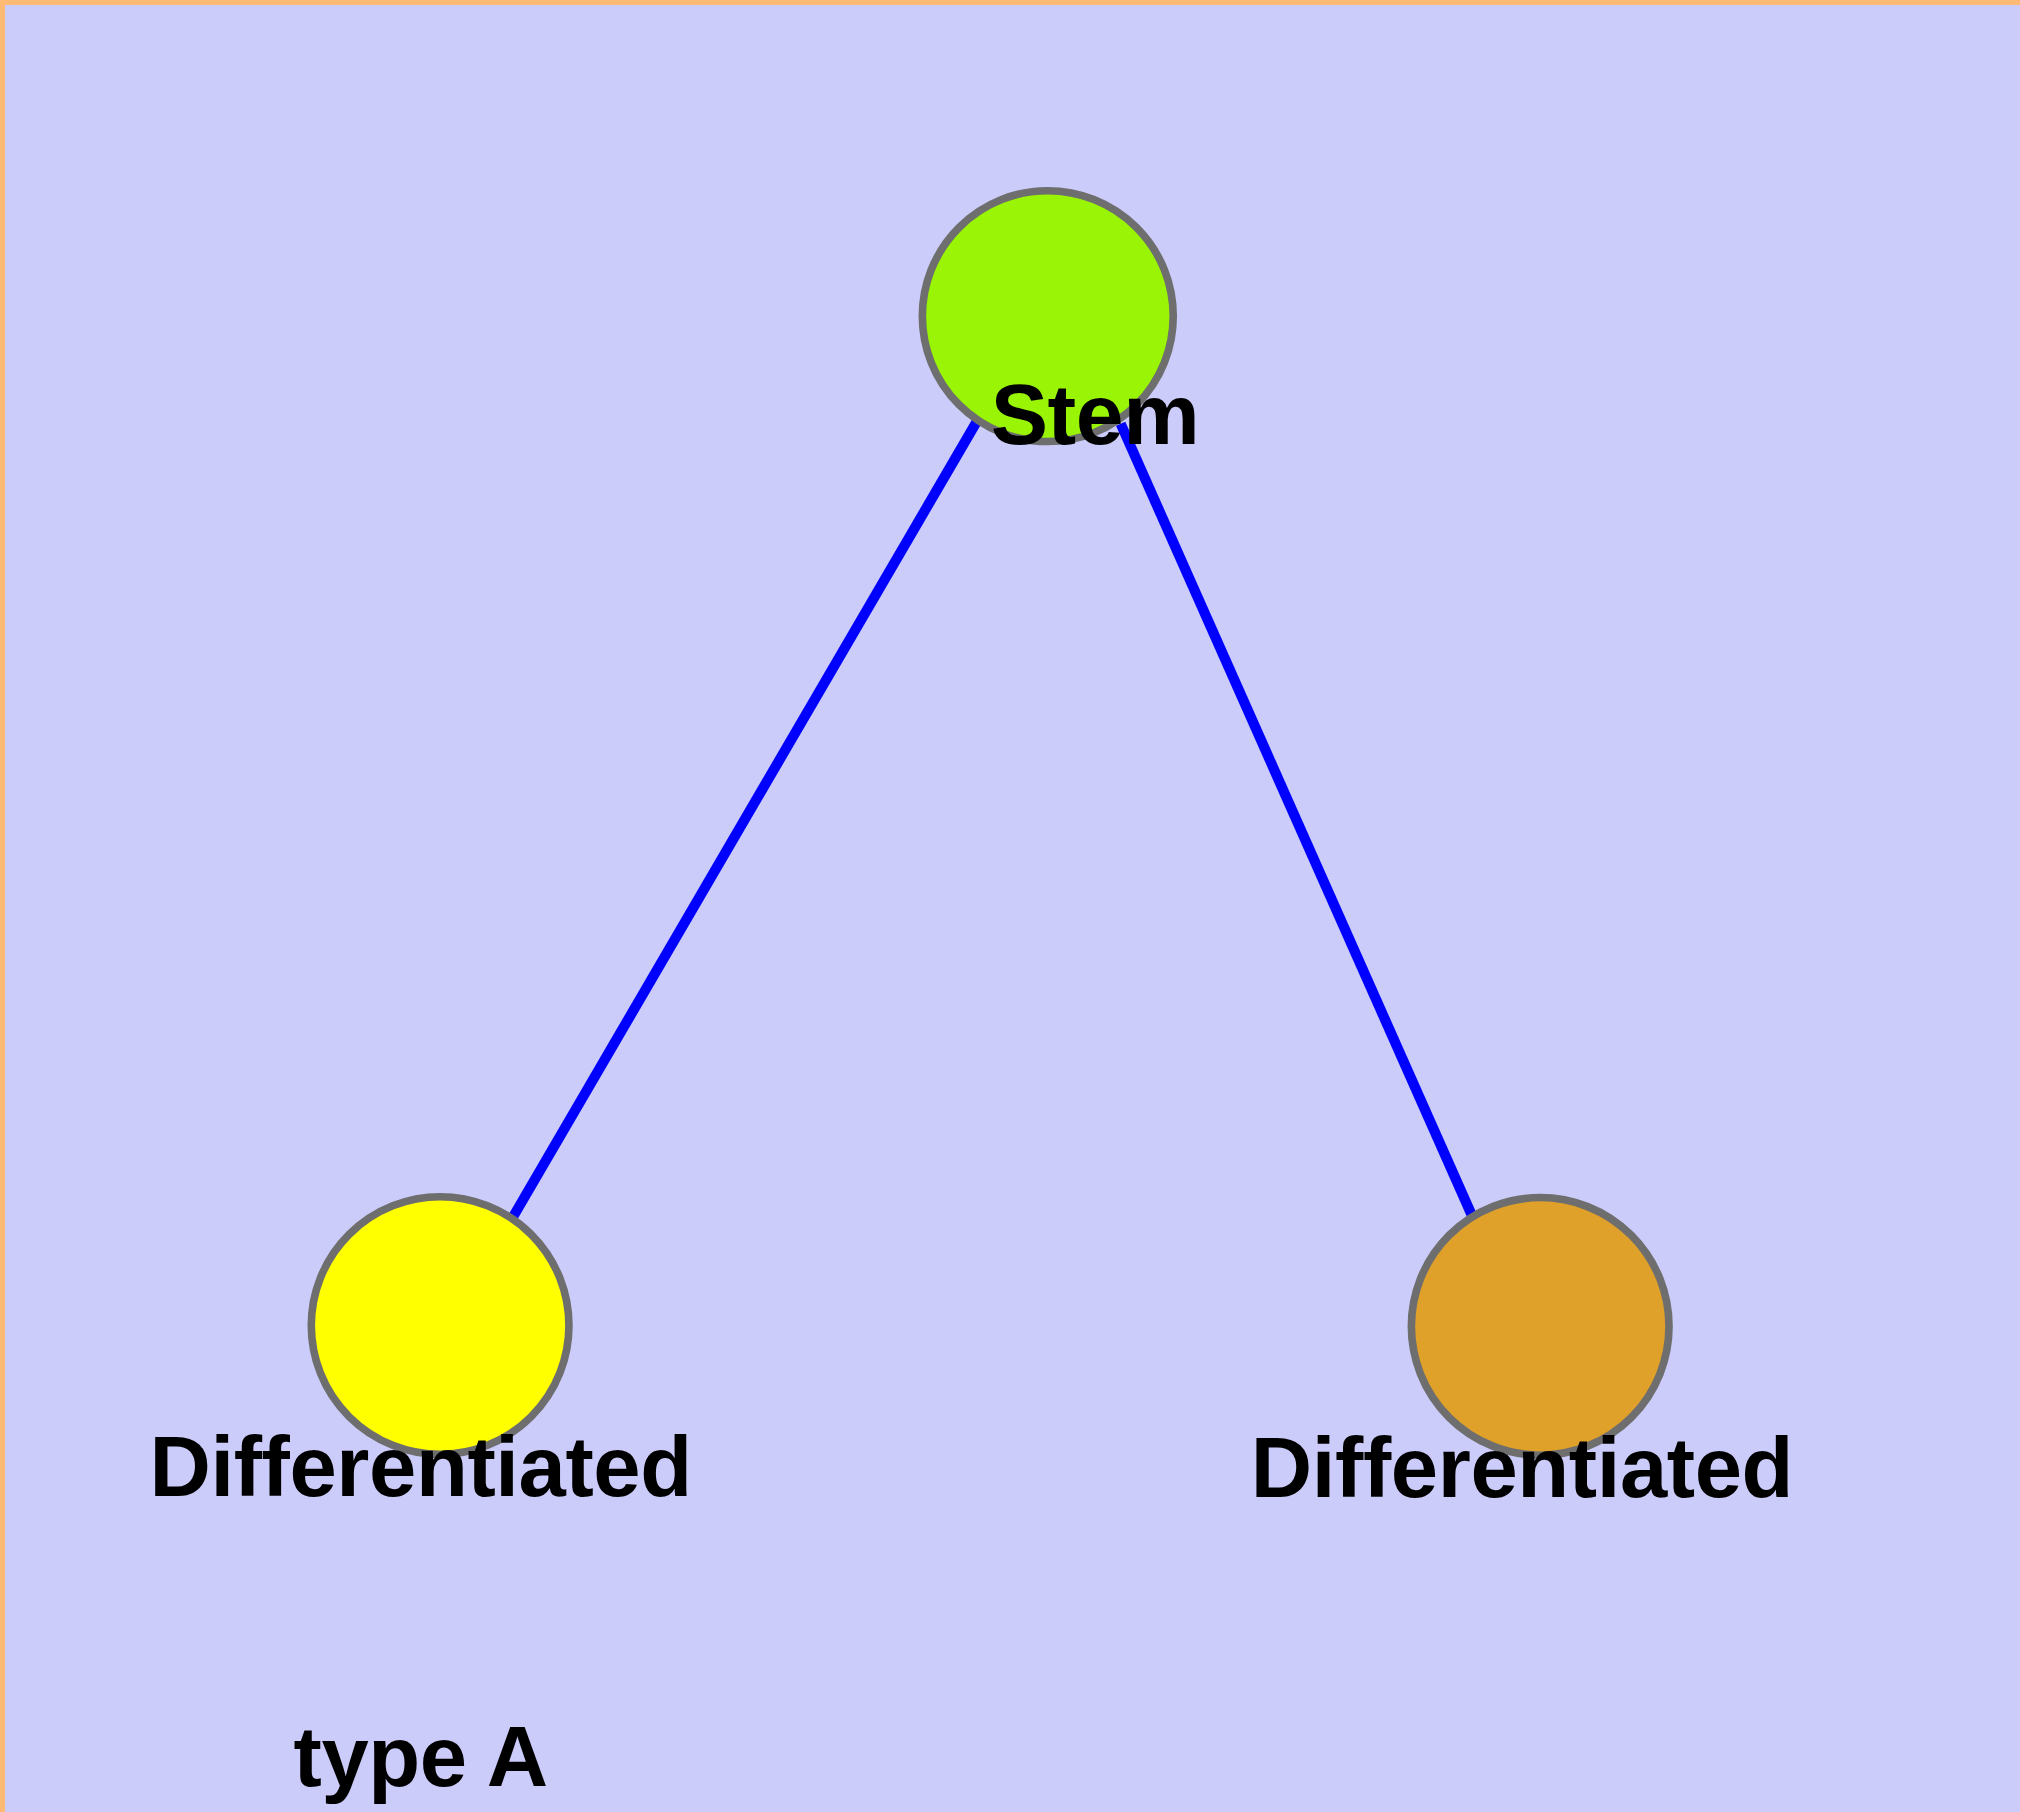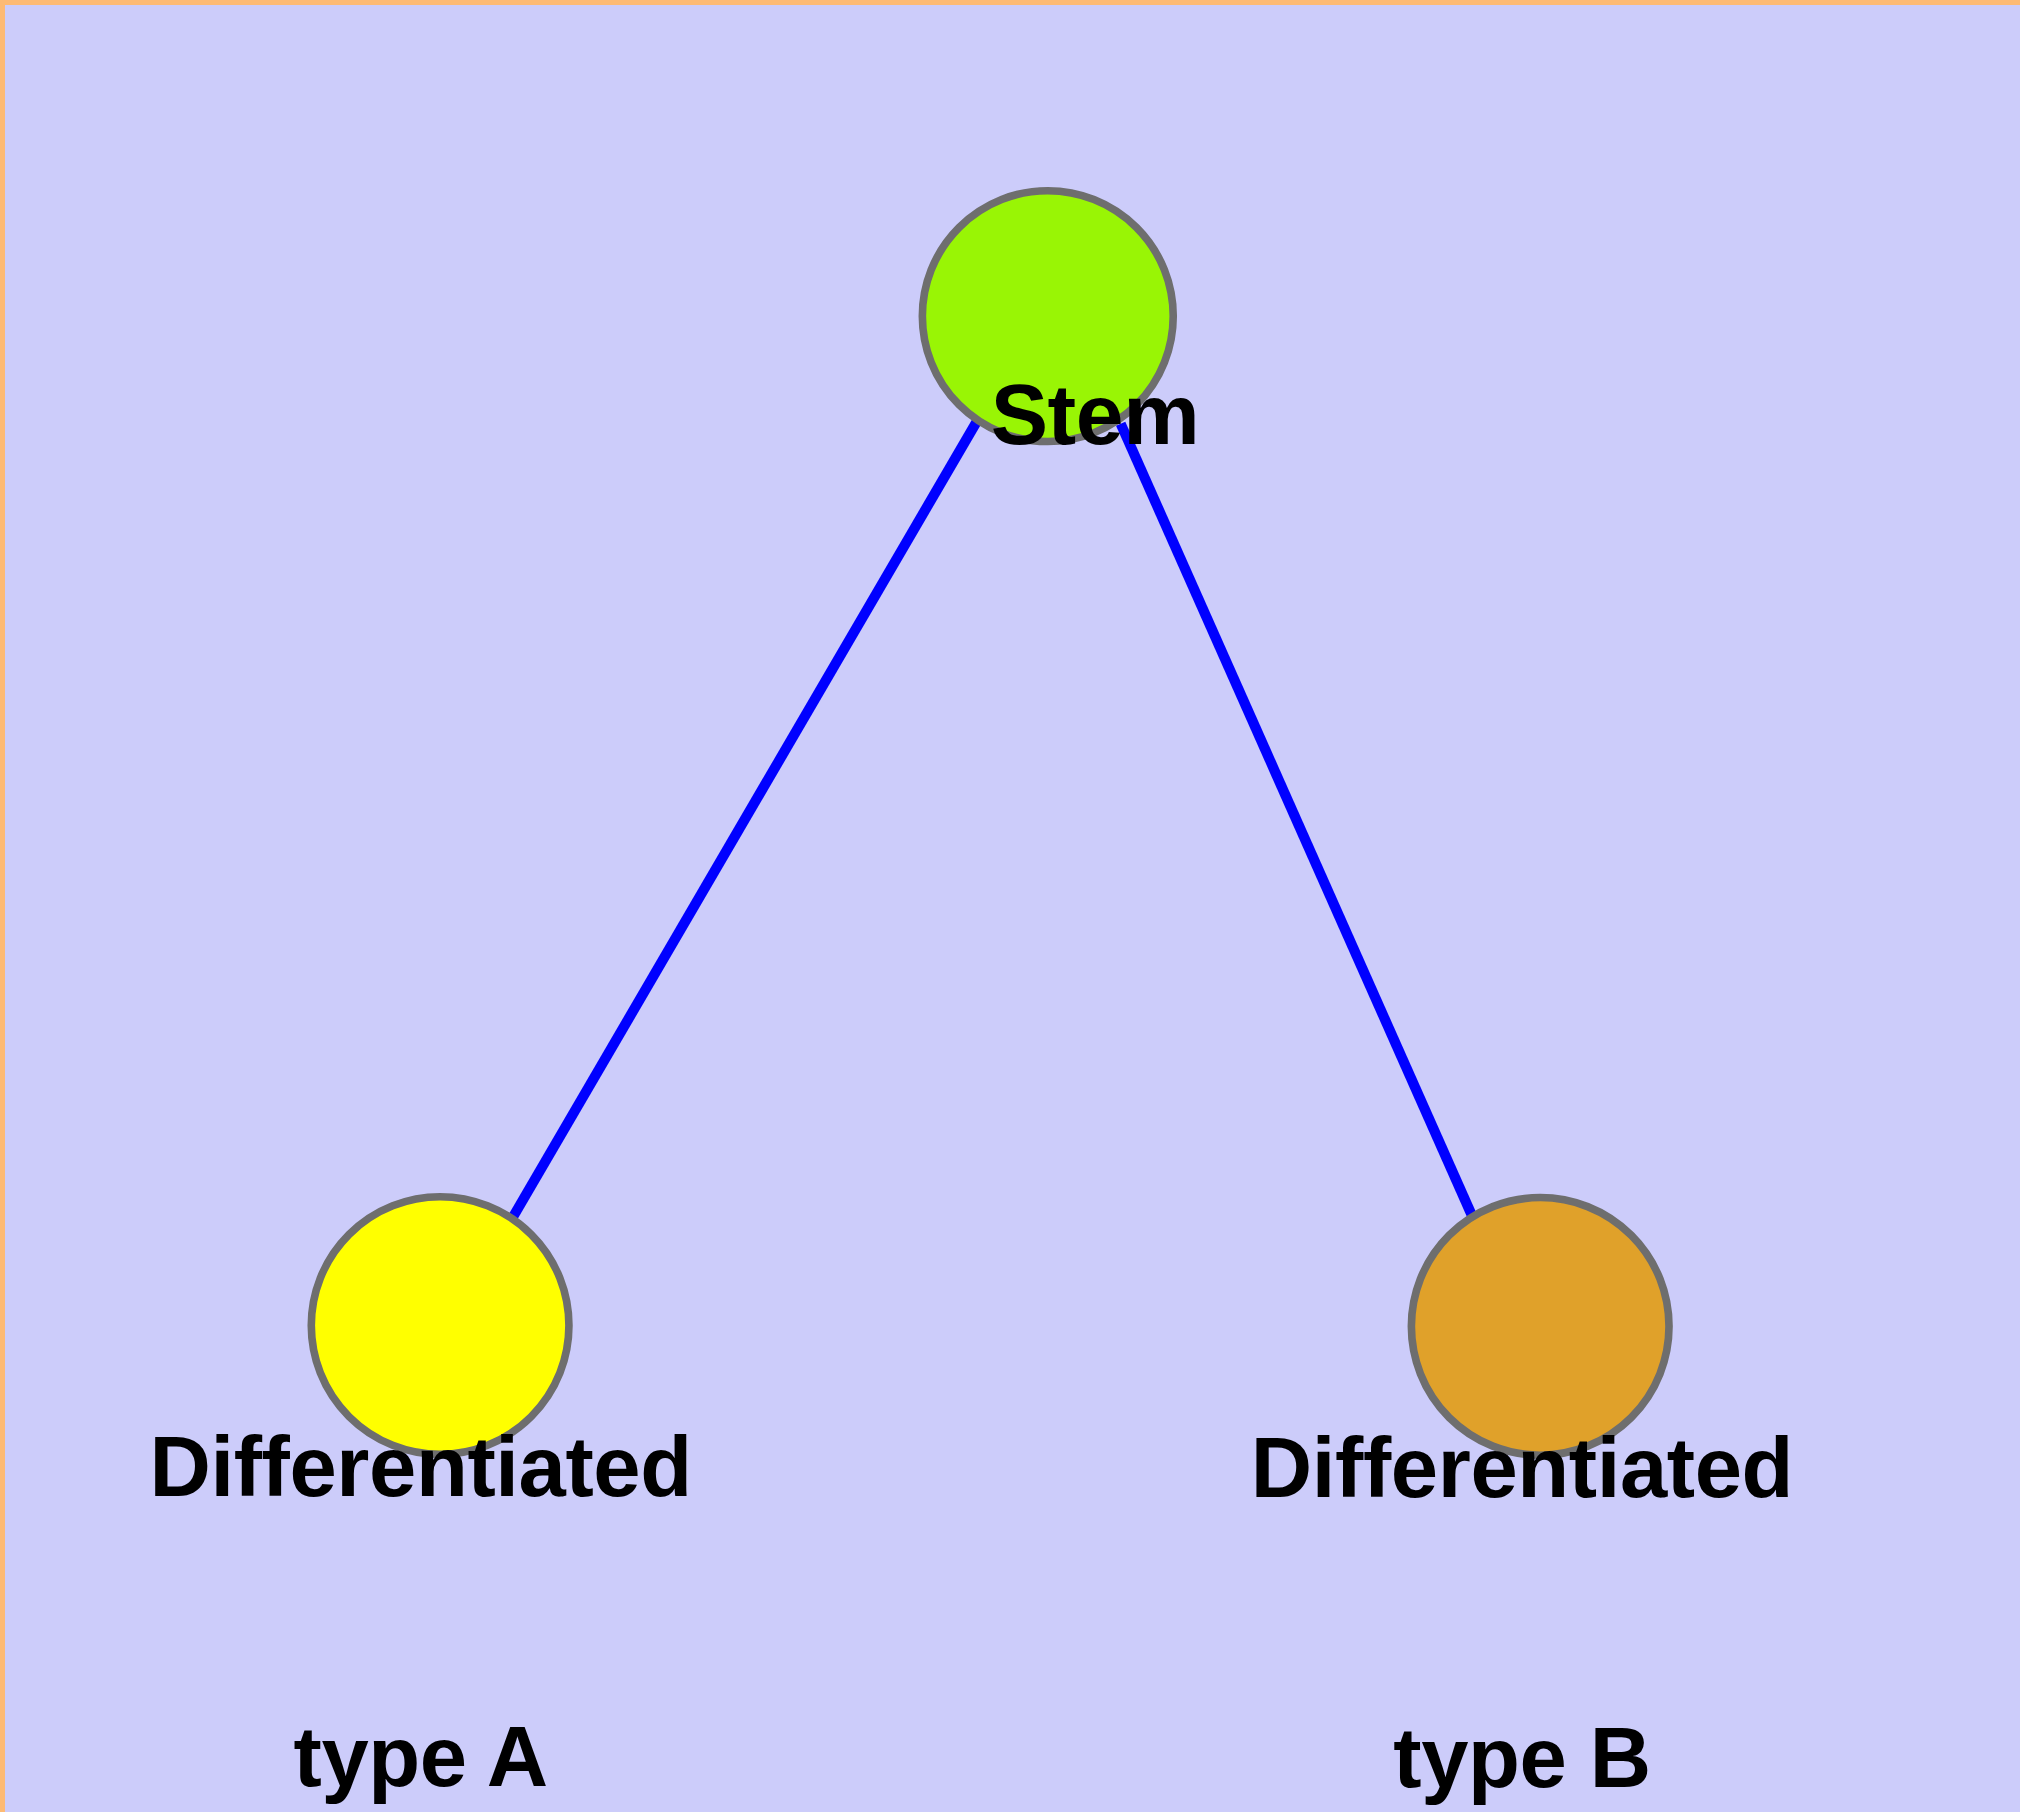--- a/index.html
+++ b/index.html
@@ -81,16 +81,15 @@
     <span>Stem</span>
   </div>
 
   <div class="node-label leaf" style="left: -3.4px; top: 1225px; width: 848px;">
     <div>Differentiated</div>
     <div>type A</div>
   </div>
 
   <div class="node-label leaf" style="left: 1098px; top: 1226px; width: 848px;">
     <div>Differentiated</div>
-    <div>type B</div>
   </div>
 </div>
 
 
 </body></html>

